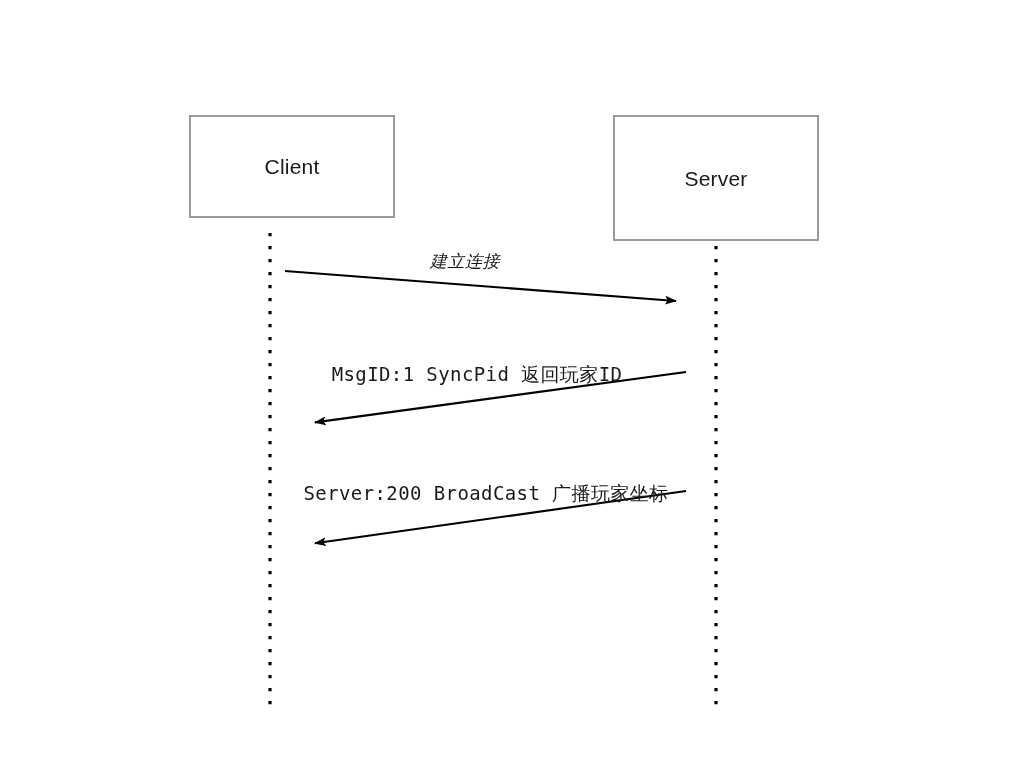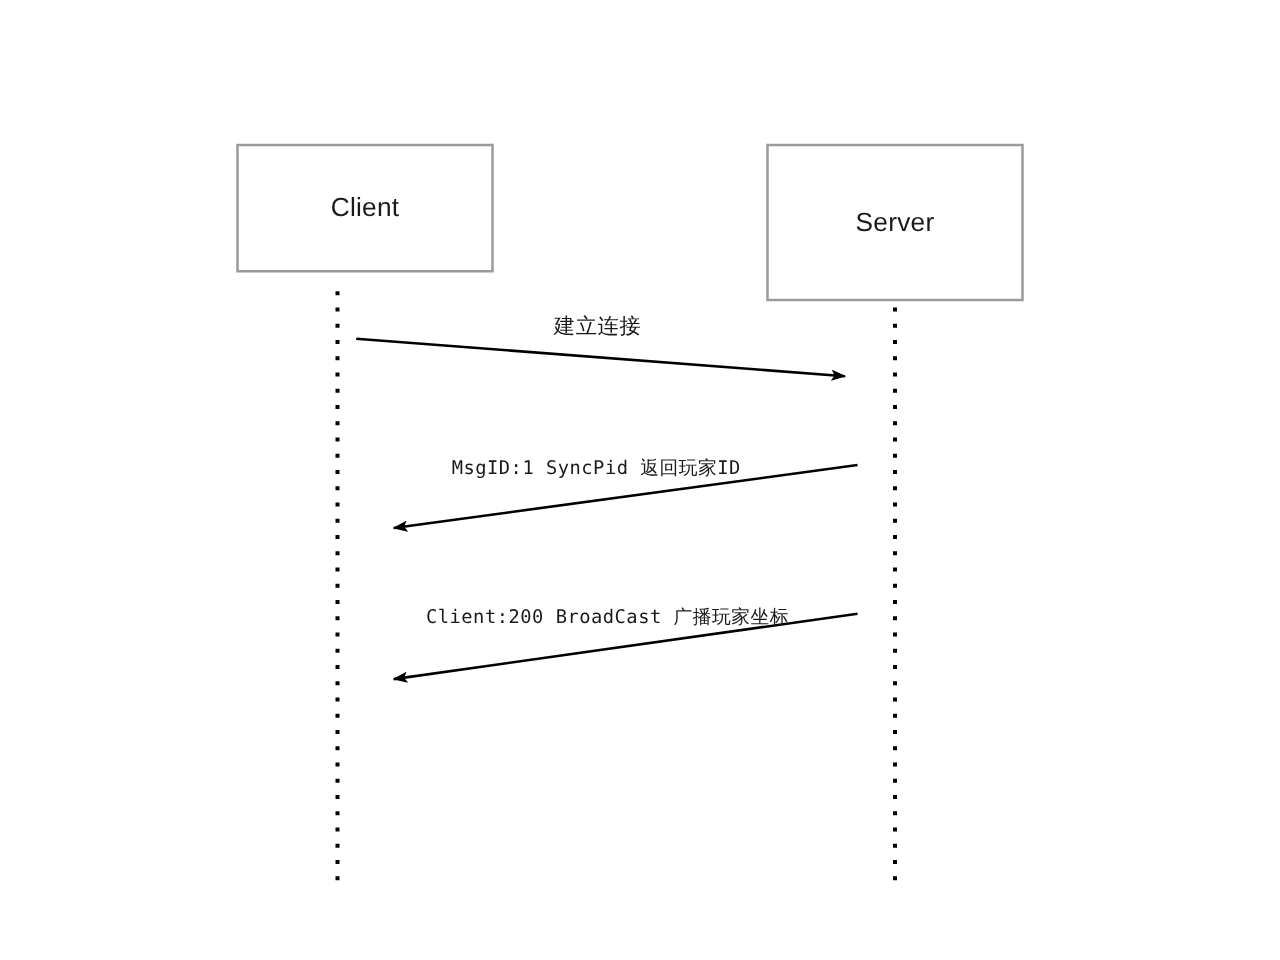--- a/index.html
+++ b/index.html
@@ -66,24 +66,24 @@
     transform: translate(-50%, -50%);
     line-height: 1.15;
   }
   .message-label.cjk-sans {
     font-family: "DejaVu Sans", "Liberation Sans", sans-serif;
     font-size: 17px;
     letter-spacing: 0.5px;
   }
   .message-label.mono {
     font-family: "DejaVu Sans Mono", "Liberation Mono", monospace;
-    font-size: 15px;
+    font-size: 19px;
     letter-spacing: 0.4px;
   }
-  #message-label-0 { left: 478px; top: 262px; }
+  #message-label-0 { left: 465px; top: 262px; font-style: italic; }
   #message-label-1 { left: 477px; top: 375px; }
   #message-label-2 { left: 486px; top: 494px; }
 </style>
 </head>
 <body>
 
 <div id="diagram-root">
 
   <svg class="svg-layer" viewBox="0 0 1024 768" width="1024" height="768" xmlns="http://www.w3.org/2000/svg">
     <defs>
@@ -111,15 +111,15 @@
   </div>
 
   <div class="participant-box" id="participant-server">
     <span class="participant-label">Server</span>
   </div>
 
   <div class="message-label cjk-sans" id="message-label-0">建立连接</div>
 
   <div class="message-label mono" id="message-label-1">MsgID:1 SyncPid 返回玩家ID</div>
 
-  <div class="message-label mono" id="message-label-2">Client:200 BroadCast 广播玩家坐标</div>
+  <div class="message-label mono" id="message-label-2">Server:200 BroadCast 广播玩家坐标</div>
 
 </div>
 
 </body></html>

